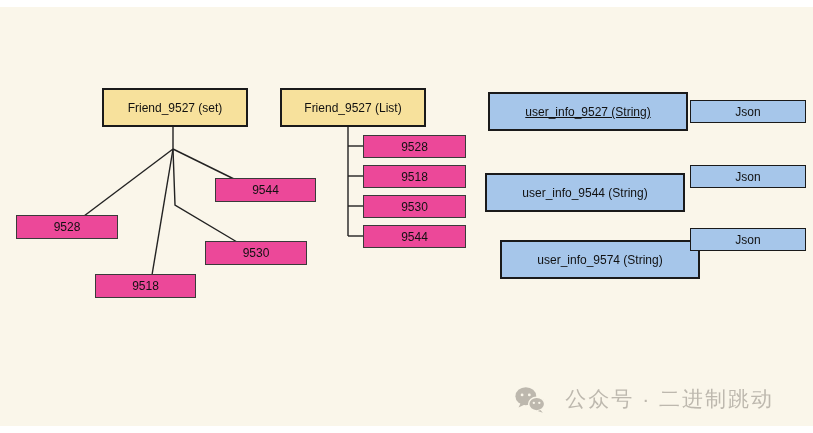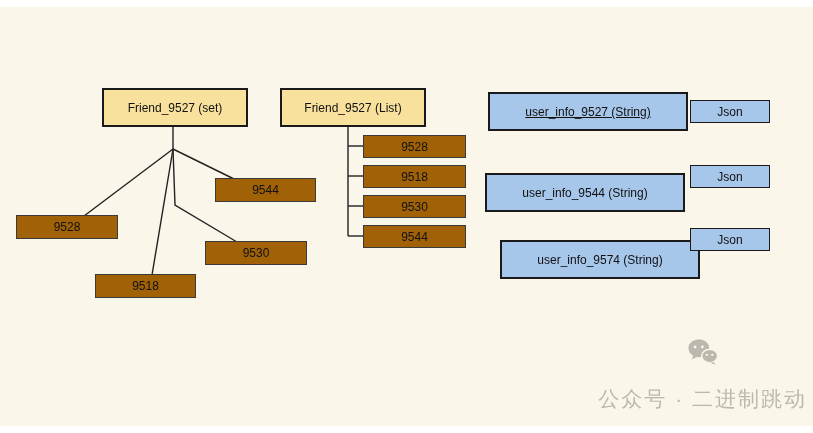--- a/index.html
+++ b/index.html
@@ -17,39 +17,39 @@
     position:absolute;box-sizing:border-box;
     display:flex;align-items:center;justify-content:center;
     color:#111;font-size:12px;line-height:1;white-space:nowrap;
   }
   .node-yellow{
     background:var(--yellow-node,#F7E19C);
     border:2px solid var(--border-dark,#1A1A1A);
     width:146px;height:39px;z-index:1;
   }
   .node-white{
-    background:#a16207;
+    background:#ec4899;
     border:1px solid #3a3a3a;
     z-index:1;
   }
   .node-blue-key{
     background:var(--blue-node,#A6C6EA);
     border:2px solid var(--border-dark,#1A1A1A);
     width:200px;height:39px;z-index:1;
   }
   .node-blue-json{
     background:var(--blue-node,#A6C6EA);
     border:1.5px solid var(--border-dark,#1A1A1A);
-    width:80px;height:23px;z-index:2;
+    width:116px;height:23px;z-index:2;
   }
   .watermark{
-    position:absolute;right:6px;bottom:20px;
+    position:absolute;right:39px;bottom:20px;
     display:flex;align-items:center;gap:20px;
     color:var(--watermark,#BDB8AE);
-    font-size:21px;letter-spacing:2px;z-index:3;flex-direction:column;
+    font-size:21px;letter-spacing:2px;z-index:3;
   }
   .watermark svg{display:block;}
 </style>
 </head>
 <body>
 
 <div class="canvas"></div>
 
 <svg class="lines-svg" viewBox="0 0 813 433" xmlns="http://www.w3.org/2000/svg">
   <g stroke="#222222" stroke-width="1.4" fill="none">

